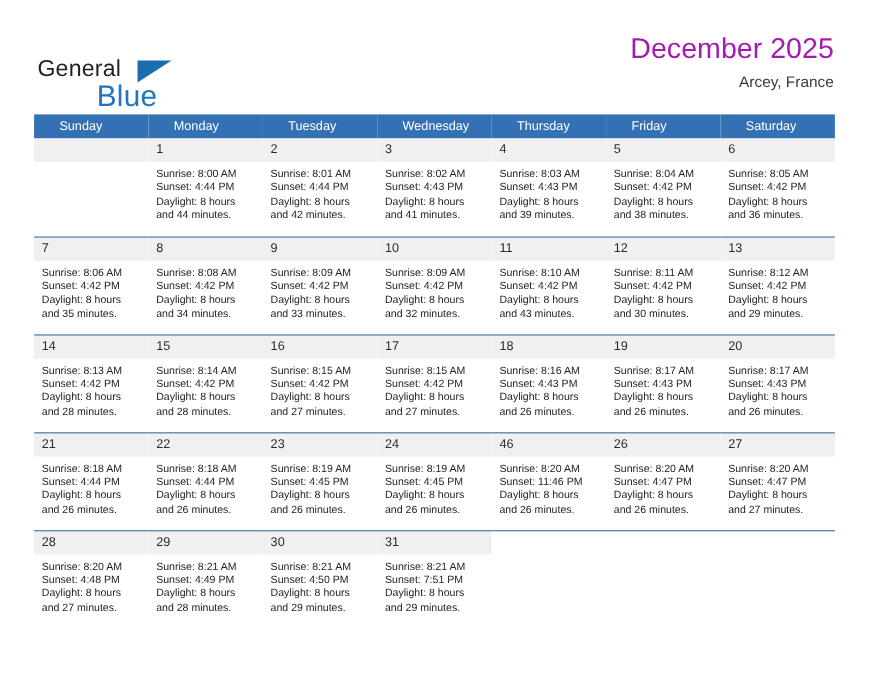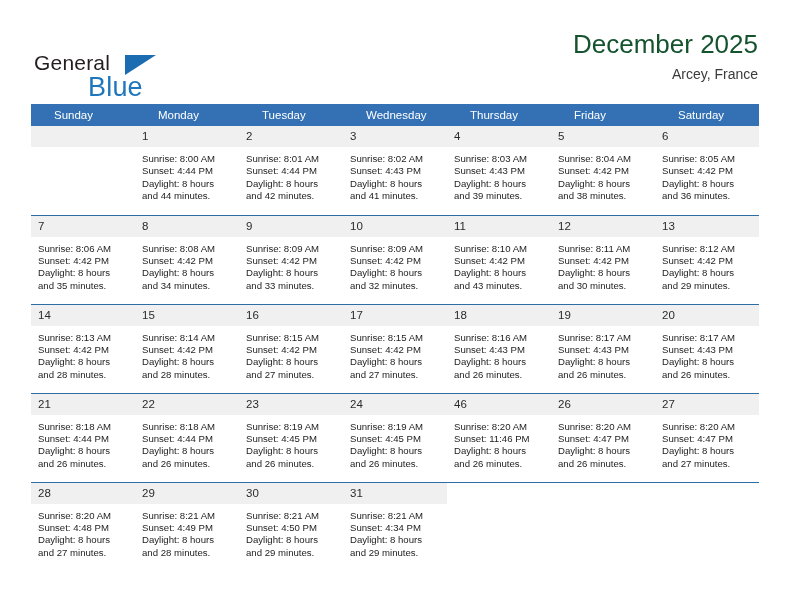--- a/index.html
+++ b/index.html
@@ -65,21 +65,21 @@
   }
 
   .title-wrap {
     position: absolute;
     right: 0;
     top: 0;
     text-align: right;
   }
   .cal-title {
     font-size: 26px;
-    color: #14532d;
+    color: #a21caf;
     line-height: 32px;
     white-space: nowrap;
     font-weight: normal;
   }
   .cal-sub {
     font-size: 14px;
     color: #3a3a3a;
     line-height: 20px;
     margin-top: 4px;
     white-space: nowrap;
@@ -519,21 +519,21 @@
                 <div>Daylight: 8 hours</div>
                 <div>and 29 minutes.</div>
               </div>
             </div>
           </td>
           <td>
             <div class="cell-inner">
               <span class="daynum">31</span>
               <div class="info">
                 <div>Sunrise: 8:21 AM</div>
-                <div>Sunset: 4:34 PM</div>
+                <div>Sunset: 7:51 PM</div>
                 <div>Daylight: 8 hours</div>
                 <div>and 29 minutes.</div>
               </div>
             </div>
           </td>
           <td>
             <div class="cell-inner cell-empty"></div>
           </td>
           <td>
             <div class="cell-inner cell-empty"></div>

